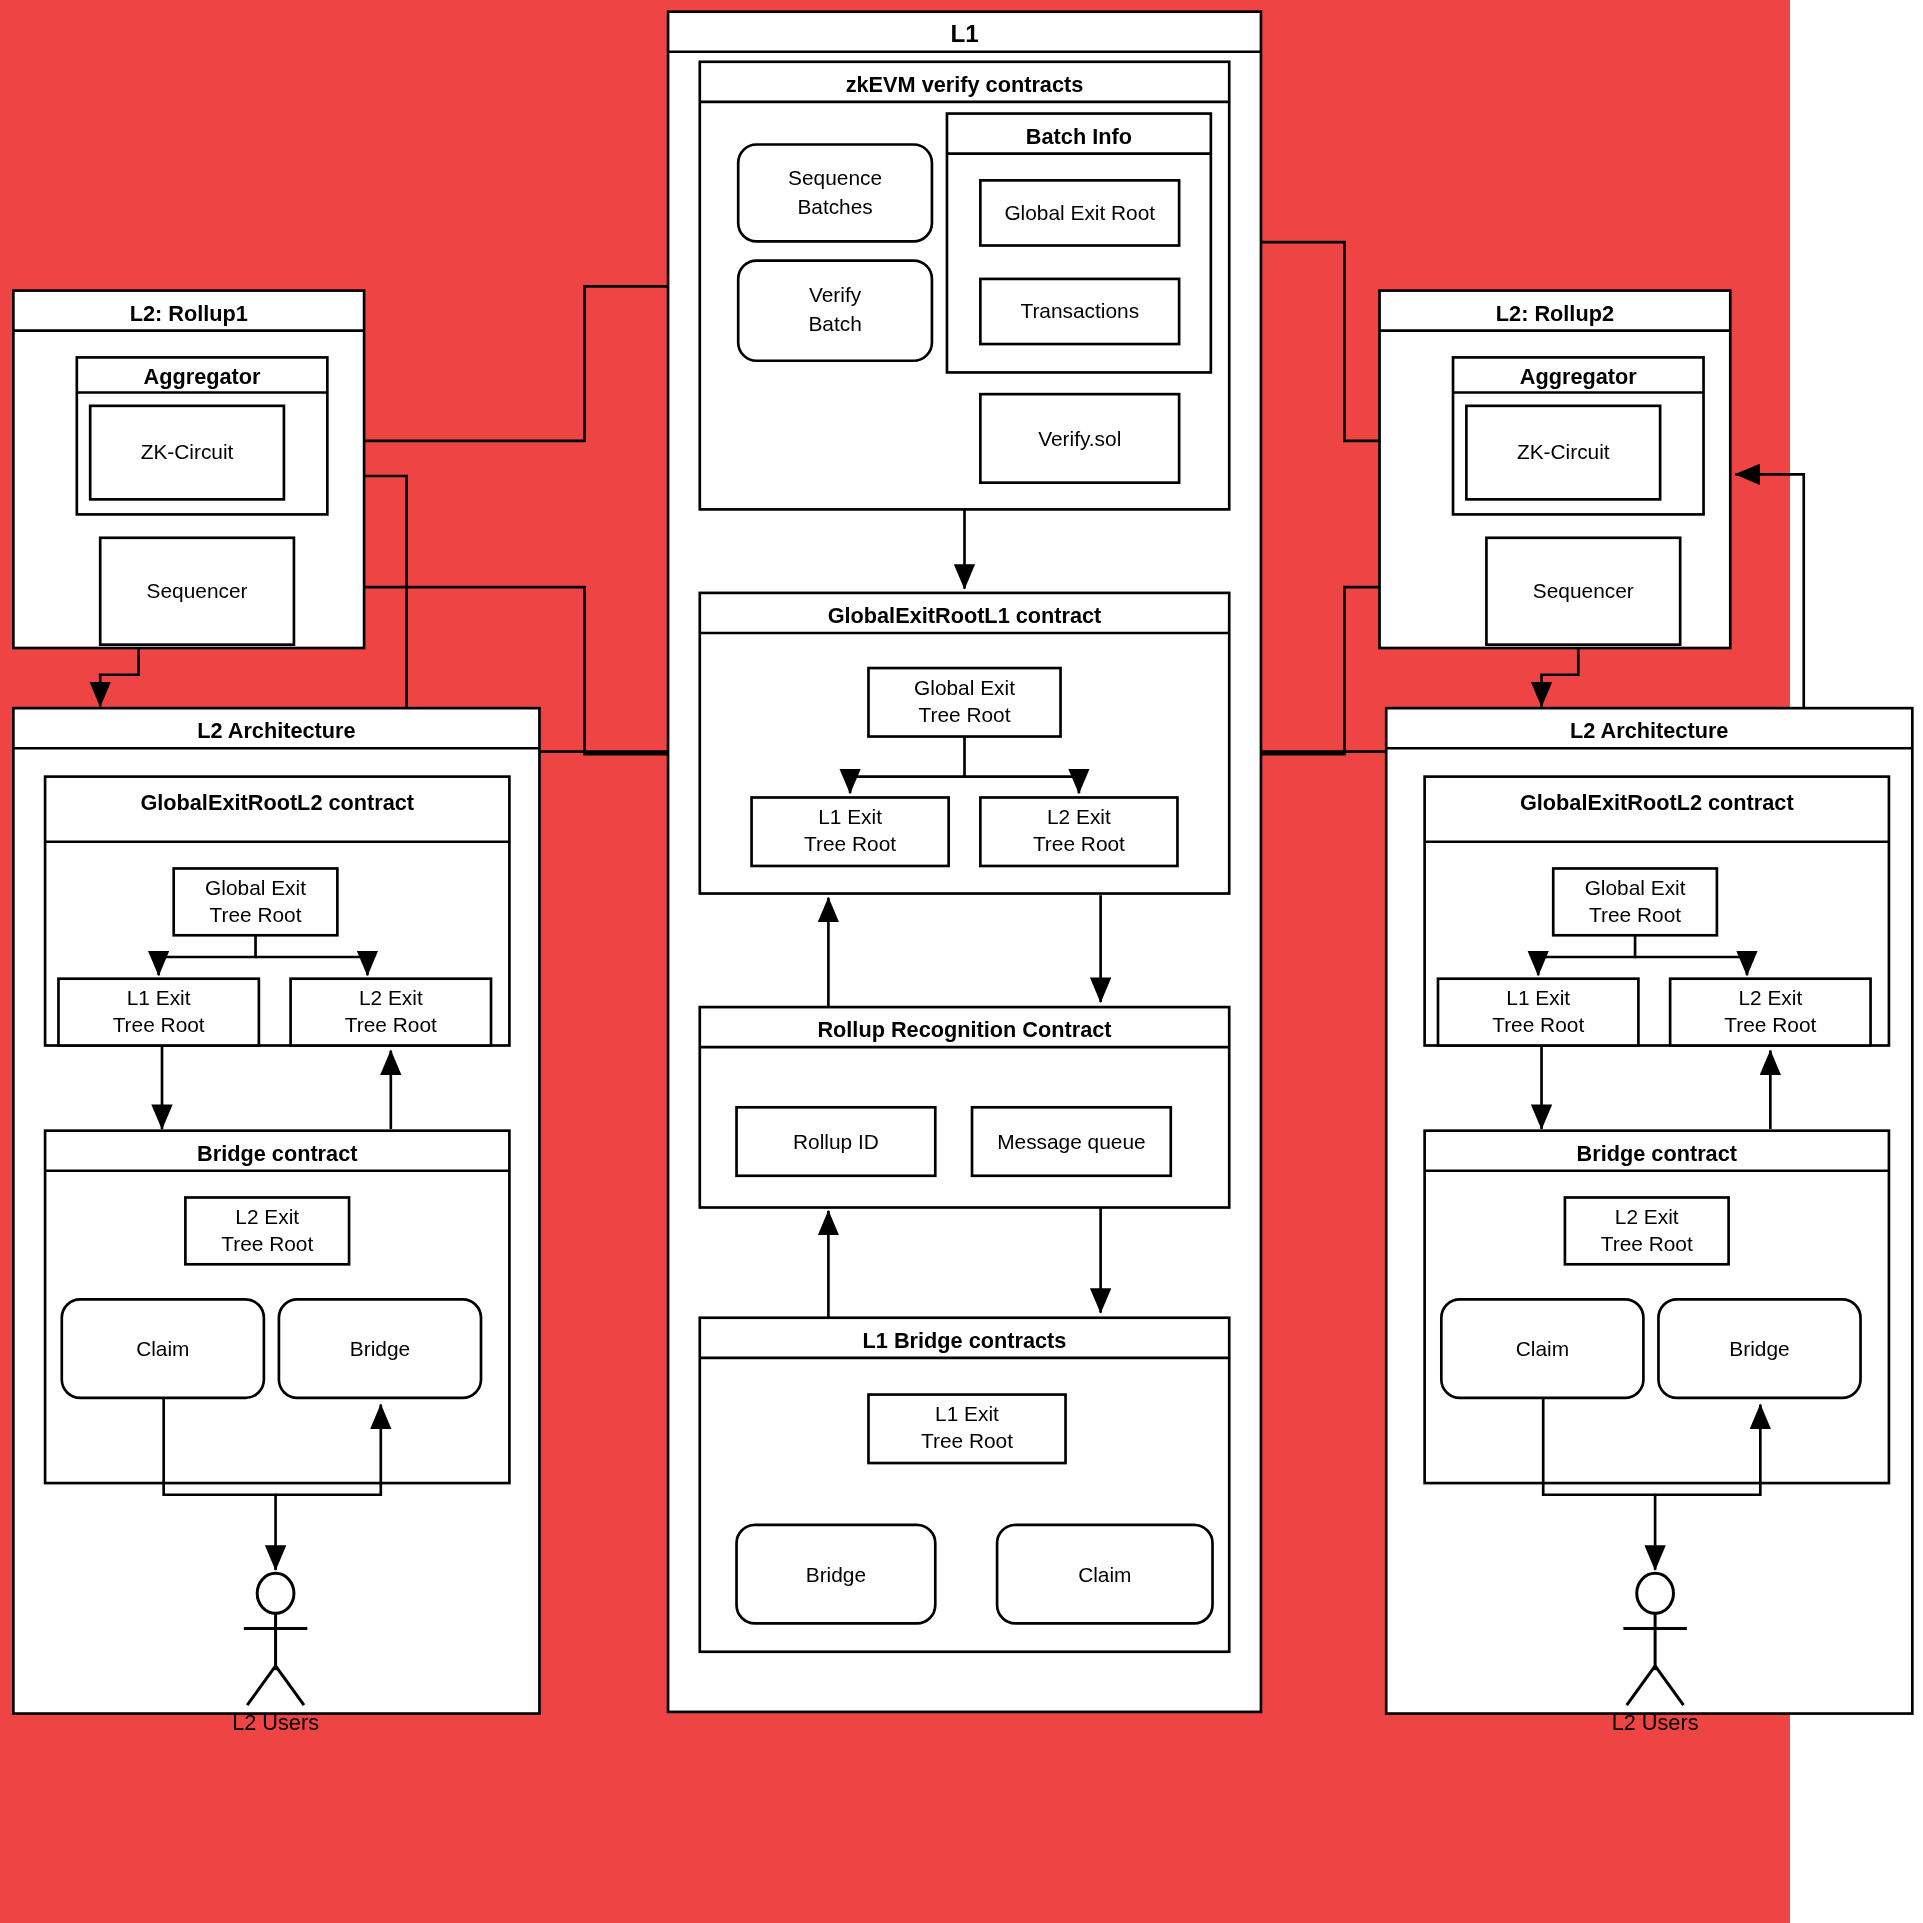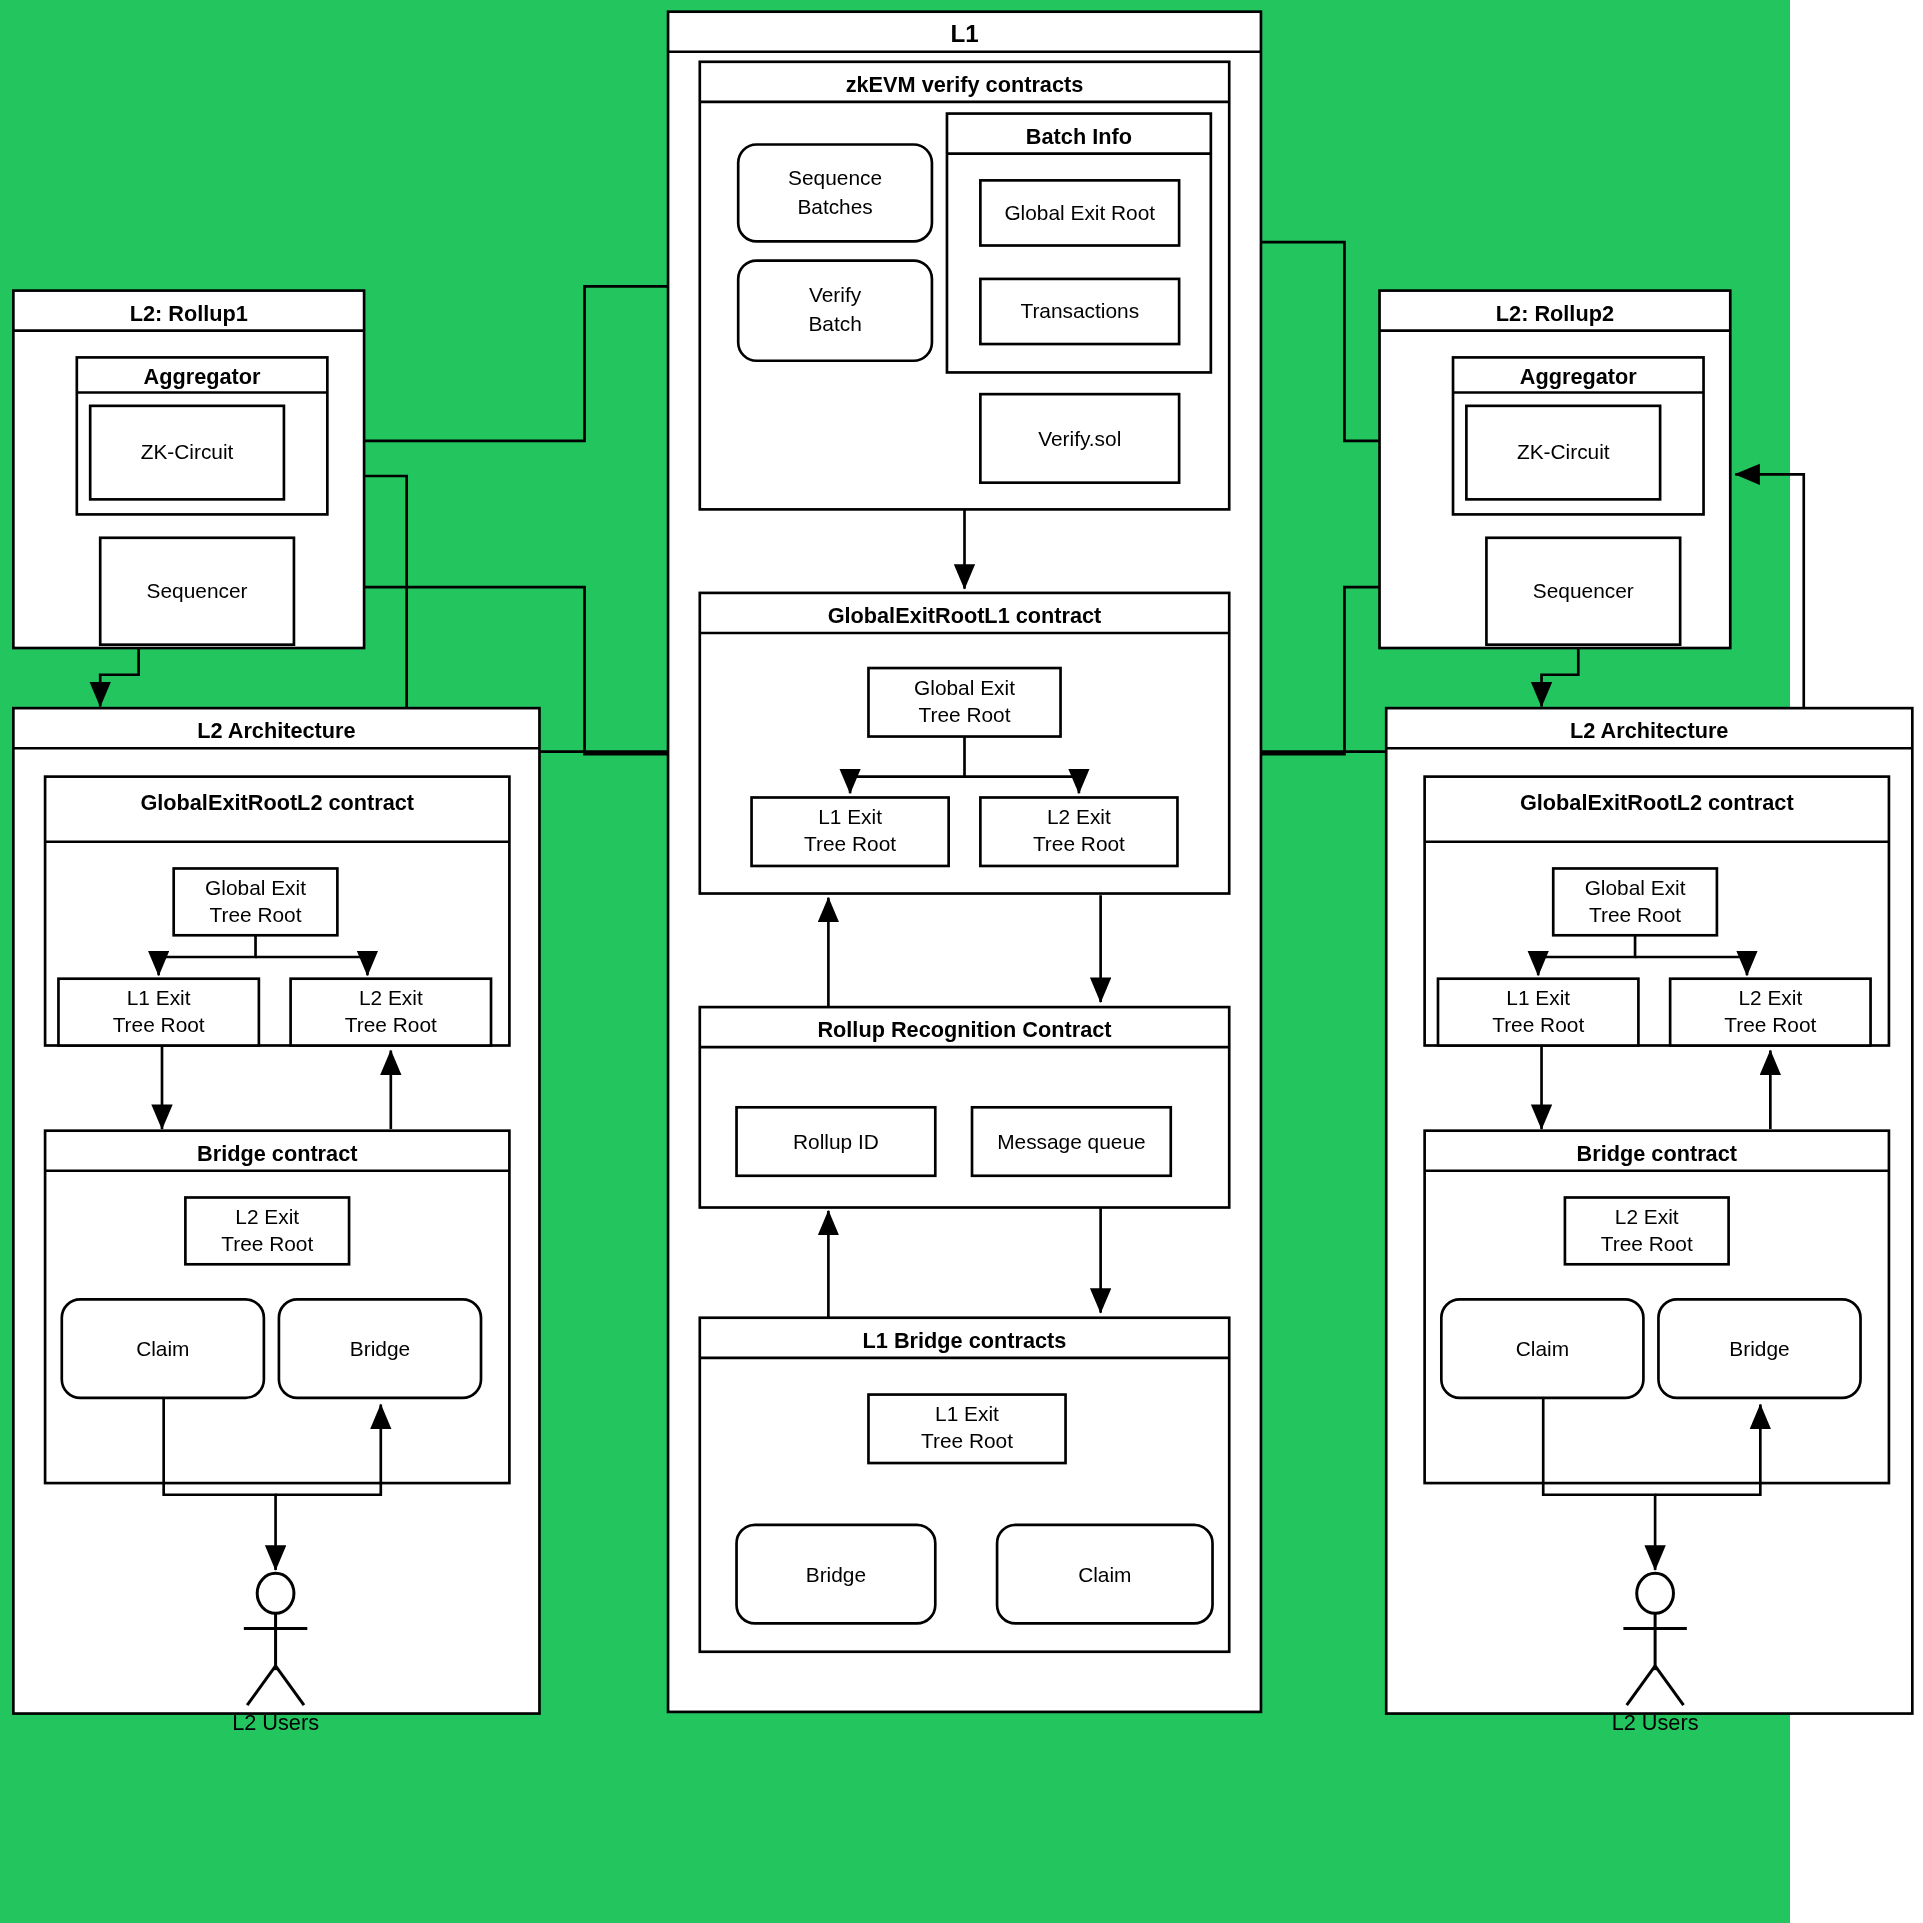--- a/index.html
+++ b/index.html
@@ -1,18 +1,18 @@
 <!DOCTYPE html>
 <html style="font-size:13.4px"><head>
 <meta charset="utf-8">
 <style>
   html,body{margin:0;padding:0;background:#ffffff;}
   body{width:1924px;height:1924px;overflow:hidden;
        font-family:"Liberation Sans","DejaVu Sans",sans-serif;}
-  #stage{position:relative;width:1790px;height:1924px;background:#22c55e;}
+  #stage{position:relative;width:1790px;height:1924px;background:#ef4444;}
   svg#canvas{position:absolute;left:0;top:0;width:1924px;height:1924px;}
   .bx{fill:#ffffff;stroke:#000000;stroke-width:3.2;}
   .bx-r{fill:#ffffff;stroke:#000000;stroke-width:3.2;}
   .hdr-line{stroke:#000000;stroke-width:3.2;}
   .conn{fill:none;stroke:#000000;stroke-width:3.2;}
   .stick{fill:none;stroke:#000000;stroke-width:3.6;}
   .stickc{fill:#ffffff;stroke:#000000;stroke-width:3.6;}
   text{fill:#000000;}
   .t-title{font-size:26px;font-weight:bold;}
   .t-title-lg{font-size:29px;font-weight:bold;}

